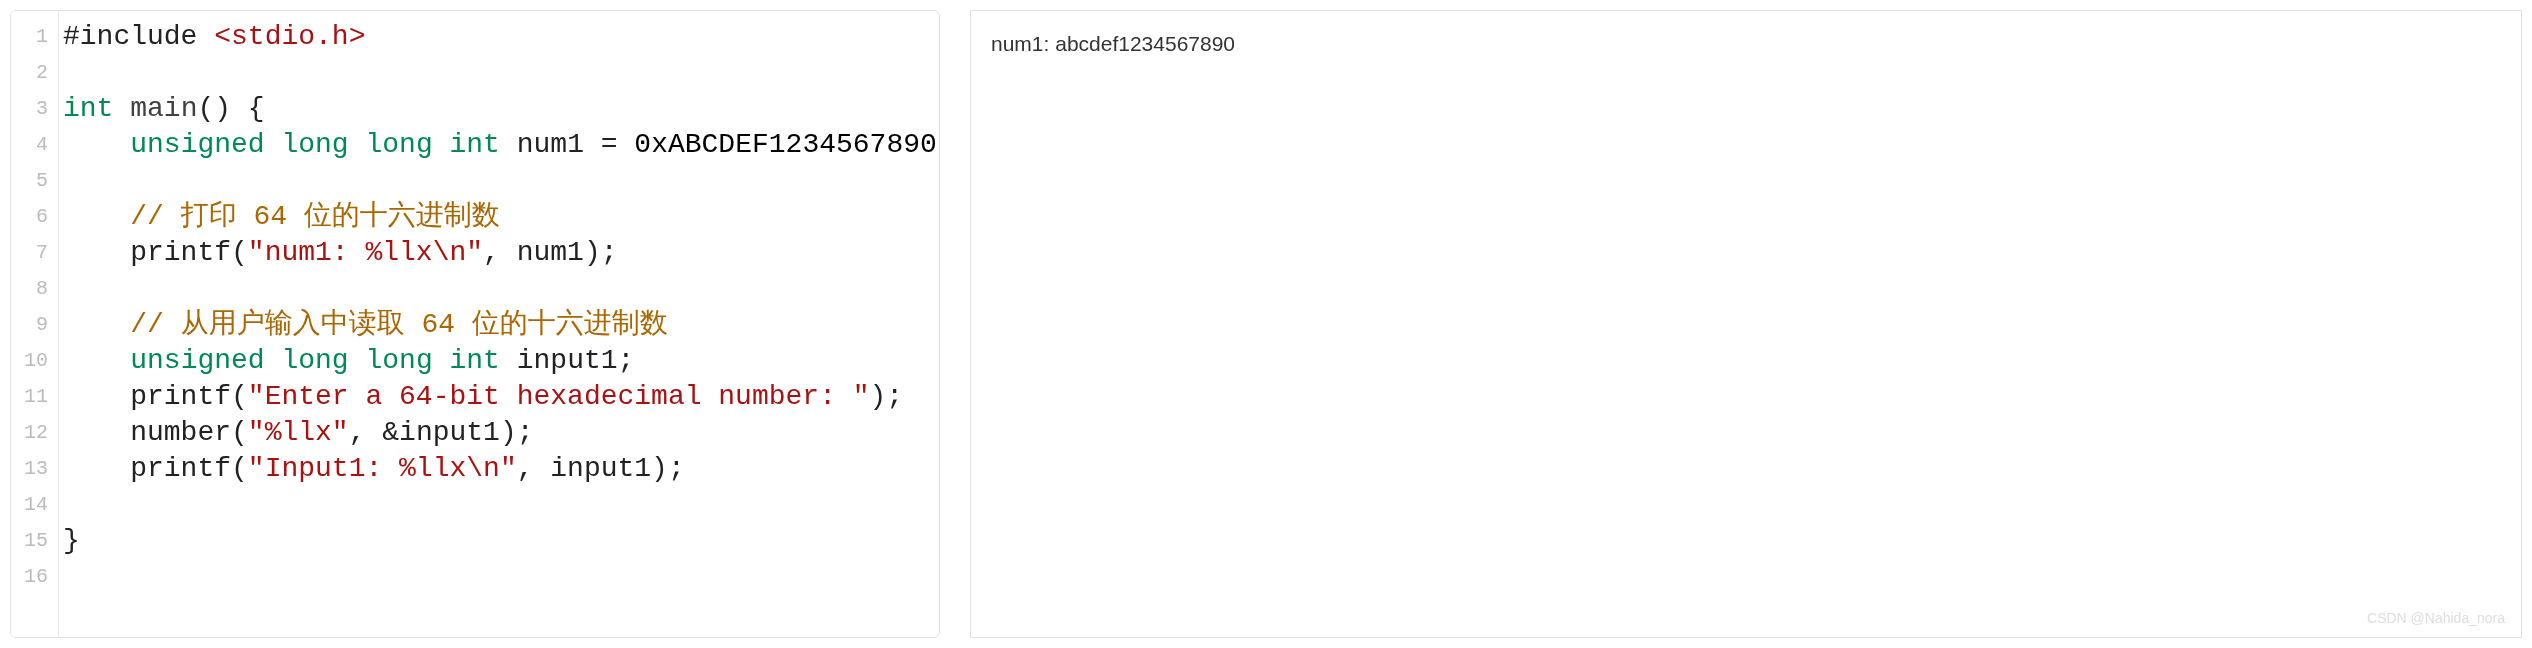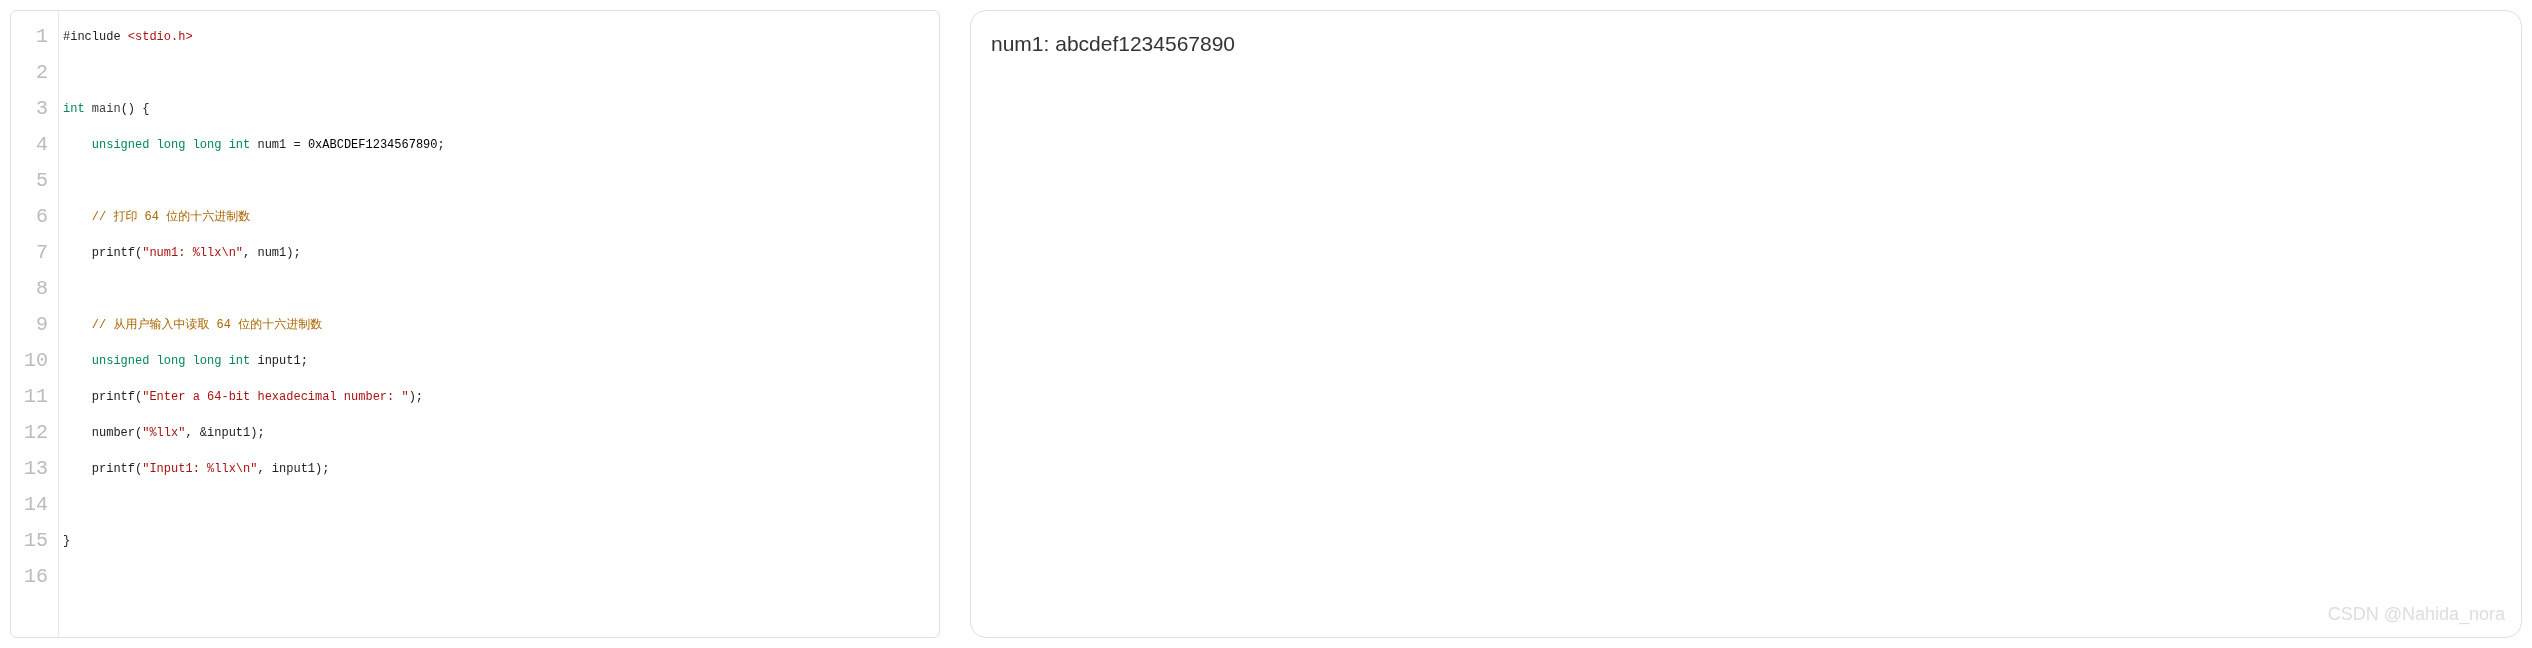--- a/index.html
+++ b/index.html
@@ -41,21 +41,21 @@
       padding: 0 10px;
       line-height: 36px;
       height: 36px;
       user-select: none;
       font-family: Consolas, Monaco, 'Courier New', monospace;
     }
     
     .code-area {
       flex: 1;
       padding: 8px 0;
-      font-size: 12px;
+      font-size: 28px;
       line-height: 36px;
     }
     
     .code-line {
       height: 36px;
       white-space: pre;
       padding-left: 4px;
       font-family: Consolas, Monaco, 'Courier New', monospace;
     }
     
@@ -84,39 +84,39 @@
       color: #000000;
     }
     
     .plain {
       color: #222222;
     }
     
     .output-panel {
       flex: 1;
       border: 1px solid #e0e0e0;
-      border-radius: 16px;
+      border-radius: 0;
       background: #ffffff;
       padding: 16px 20px;
       font-family: "Helvetica Neue", Arial, sans-serif;
       font-size: 21px;
       color: #333;
       line-height: 1.6;
       position: relative;
     }
     
     .output-line {
       white-space: pre-wrap;
     }
     
     .watermark {
       position: absolute;
       bottom: 8px;
       right: 16px;
-      font-size: 18px;
+      font-size: 14px;
       color: #dddddd;
       font-family: Arial, sans-serif;
     }
   </style>
 </head>
 <body>
 
 <div class="code-panel">
   <div class="gutter" id="gutter">
       <div class="line-number">1</div>

